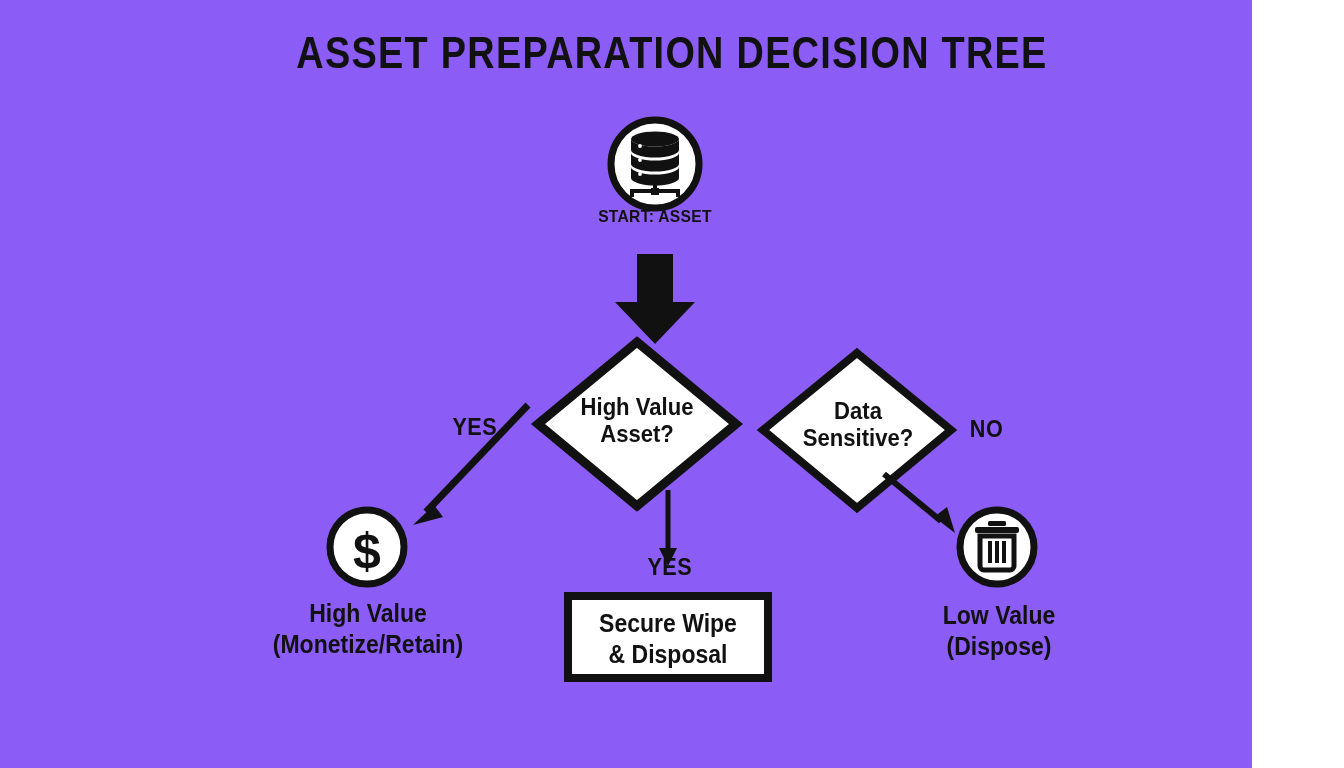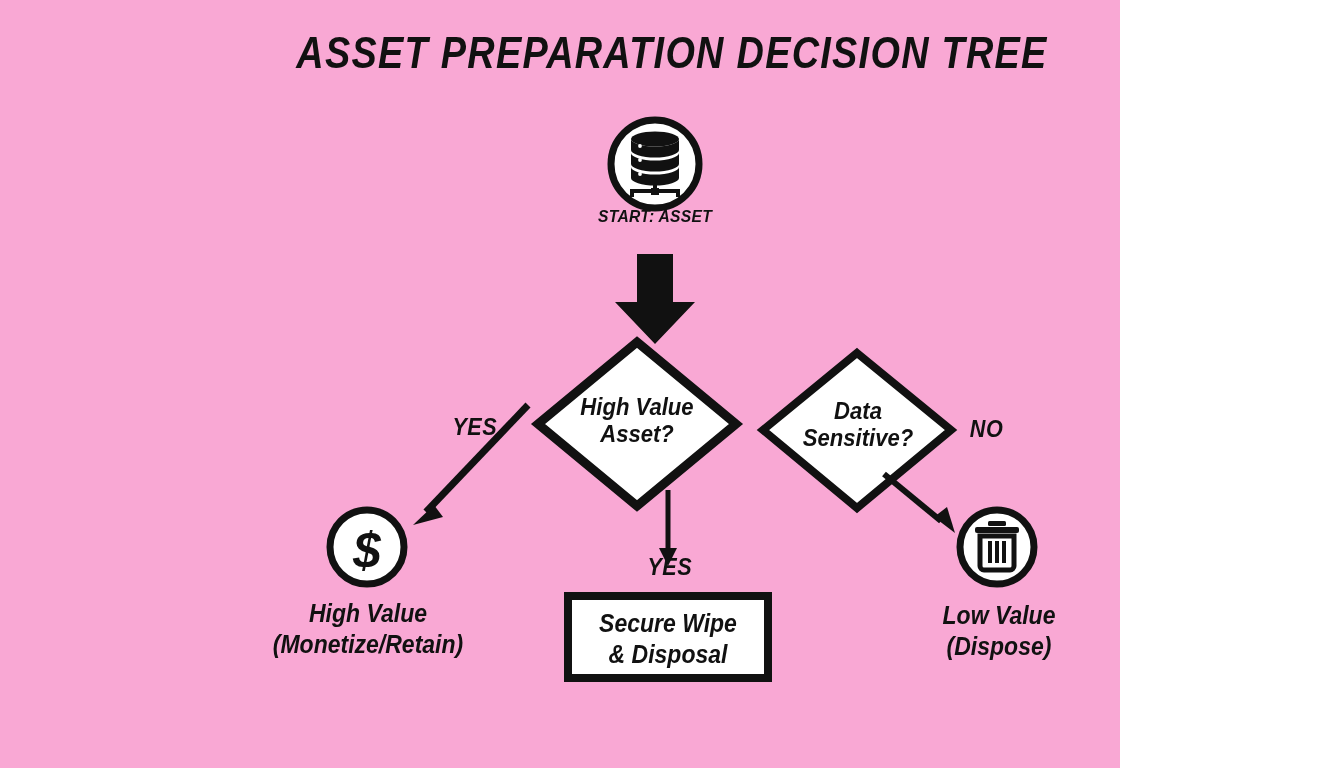--- a/index.html
+++ b/index.html
@@ -7,25 +7,24 @@
     margin: 0;
     padding: 0;
     background: #ffffff;
   }
   body {
     font-family: "Liberation Sans", sans-serif;
     -webkit-font-smoothing: antialiased;
   }
   #canvas {
     position: relative;
-    width: 1120px;
+    width: 1252px;
     height: 768px;
-    background: #f9a8d4;
+    background: #8b5cf6;
     overflow: hidden;
-    font-style: italic;
   }
 
   
   #title {
     position: absolute;
     left: 0;
     top: 28px;
     width: 1344px;
     text-align: center;
     font-family: "Liberation Sans", sans-serif;

